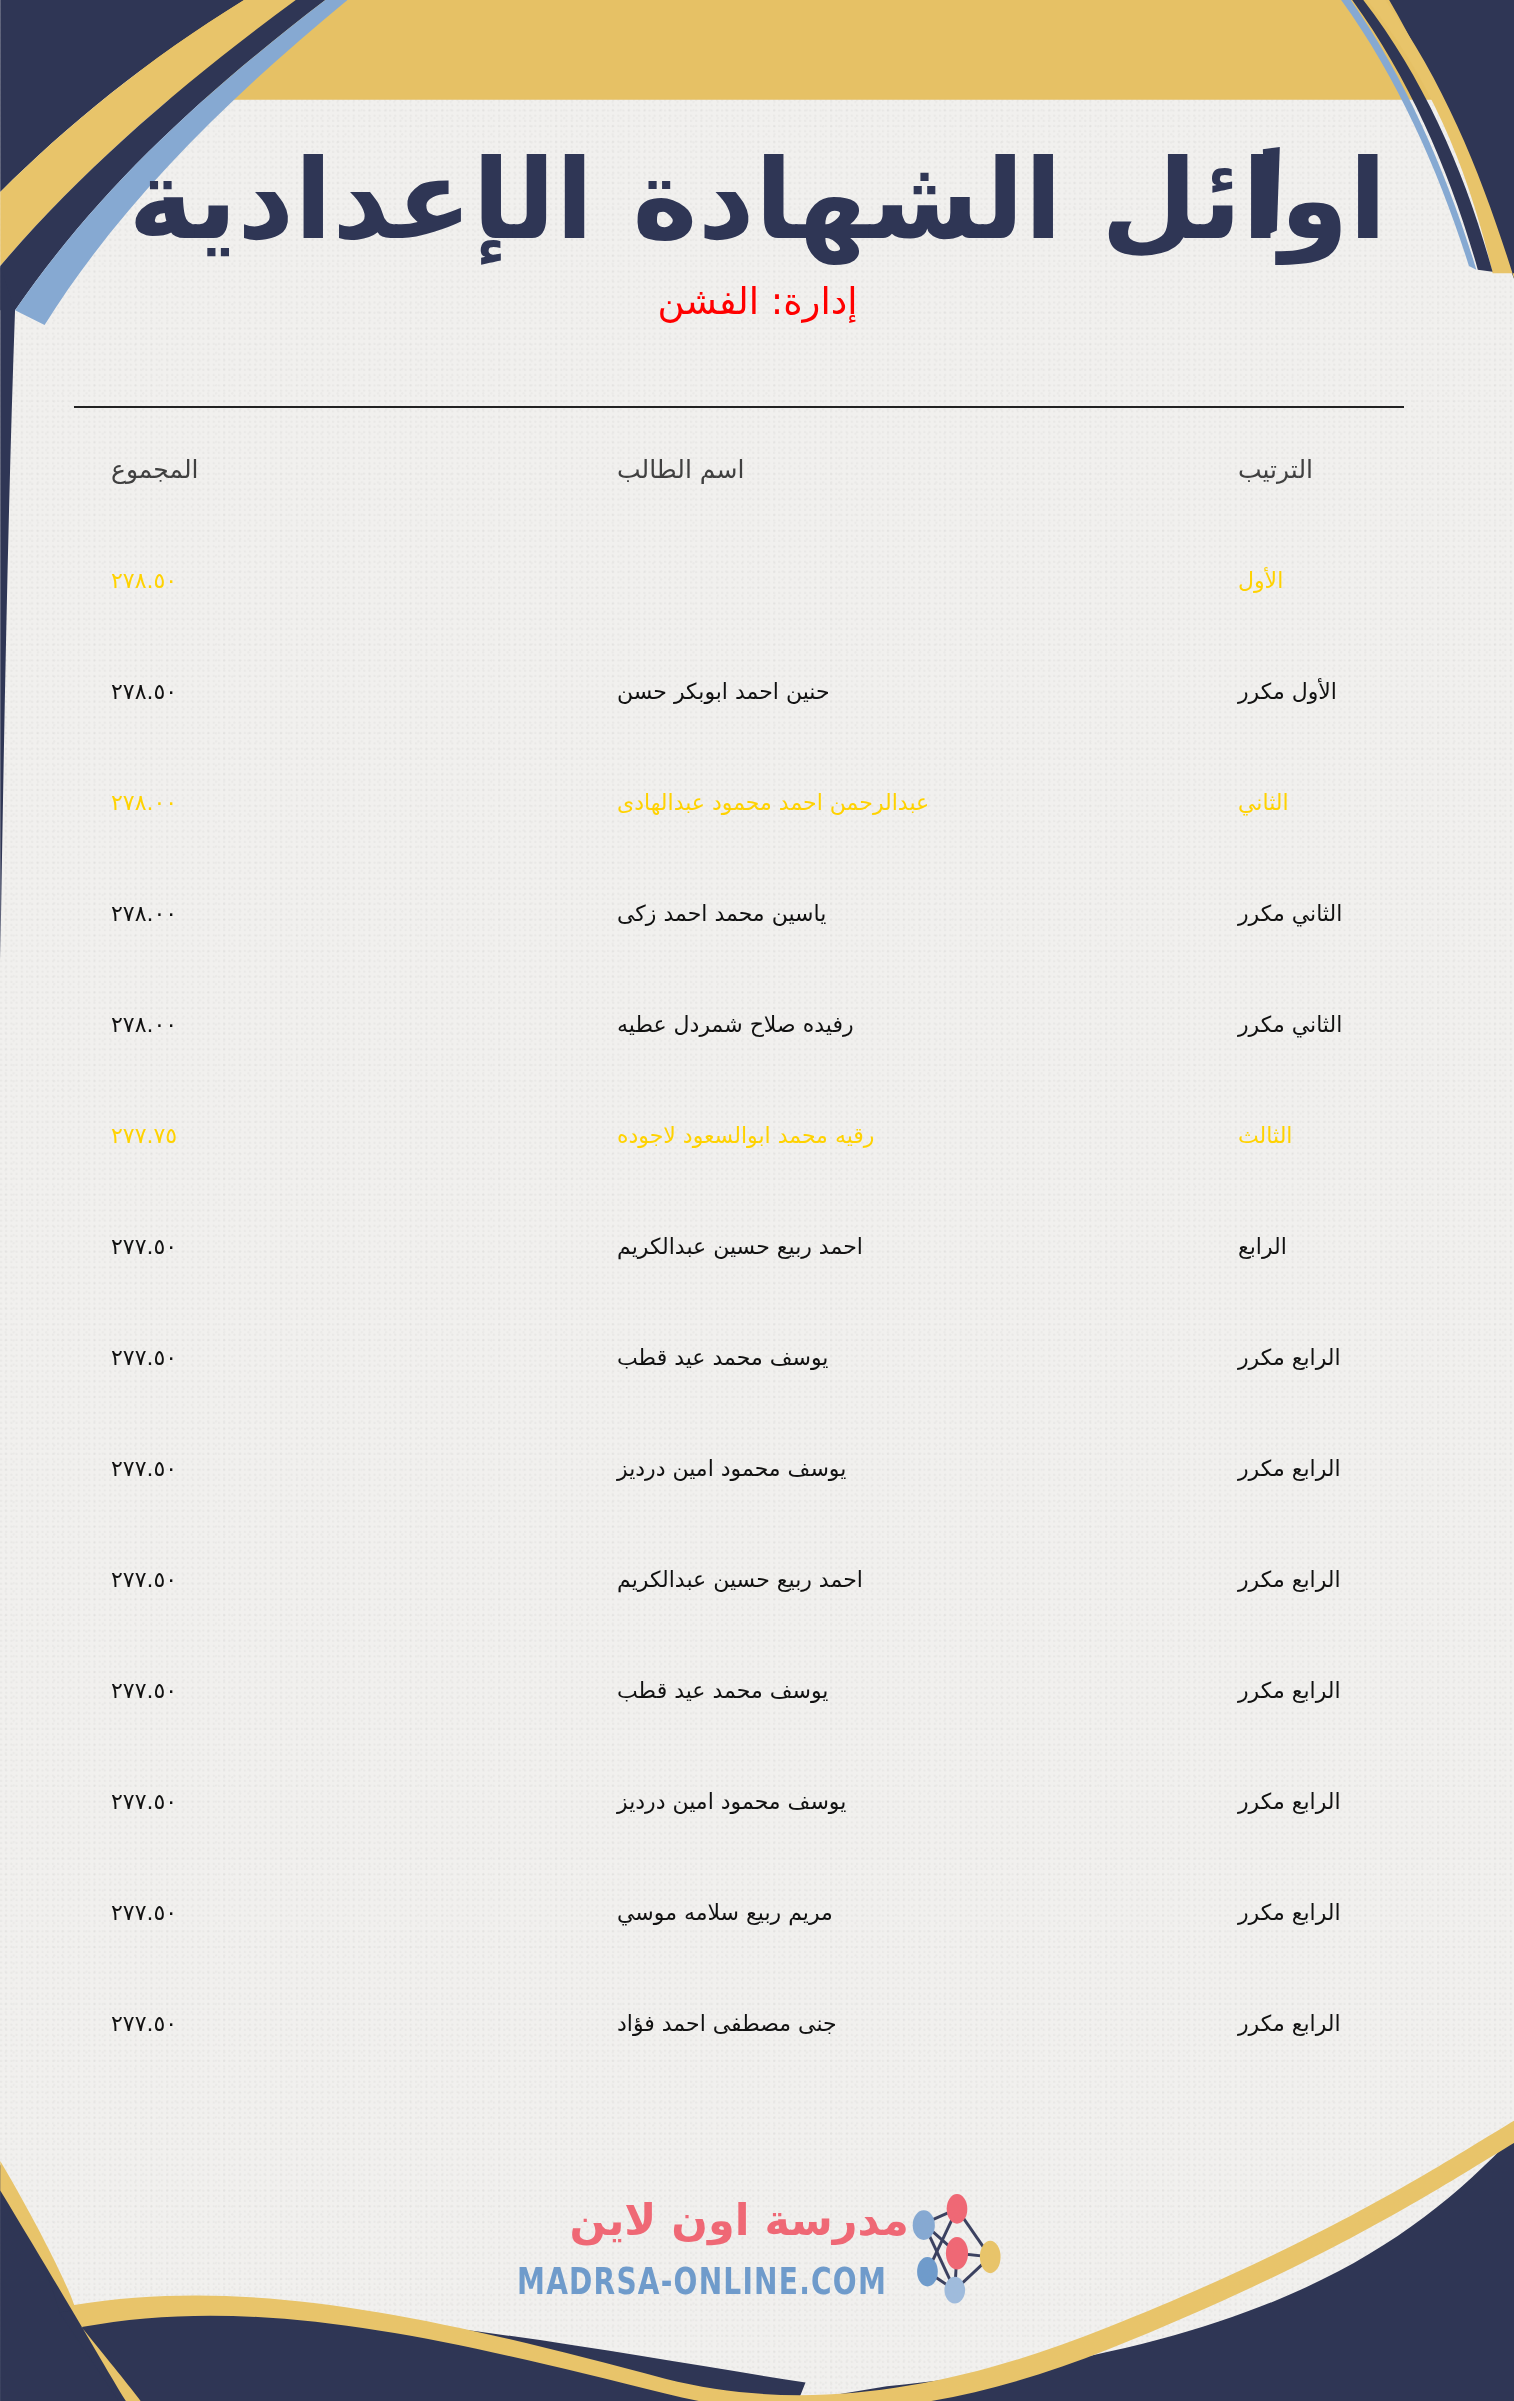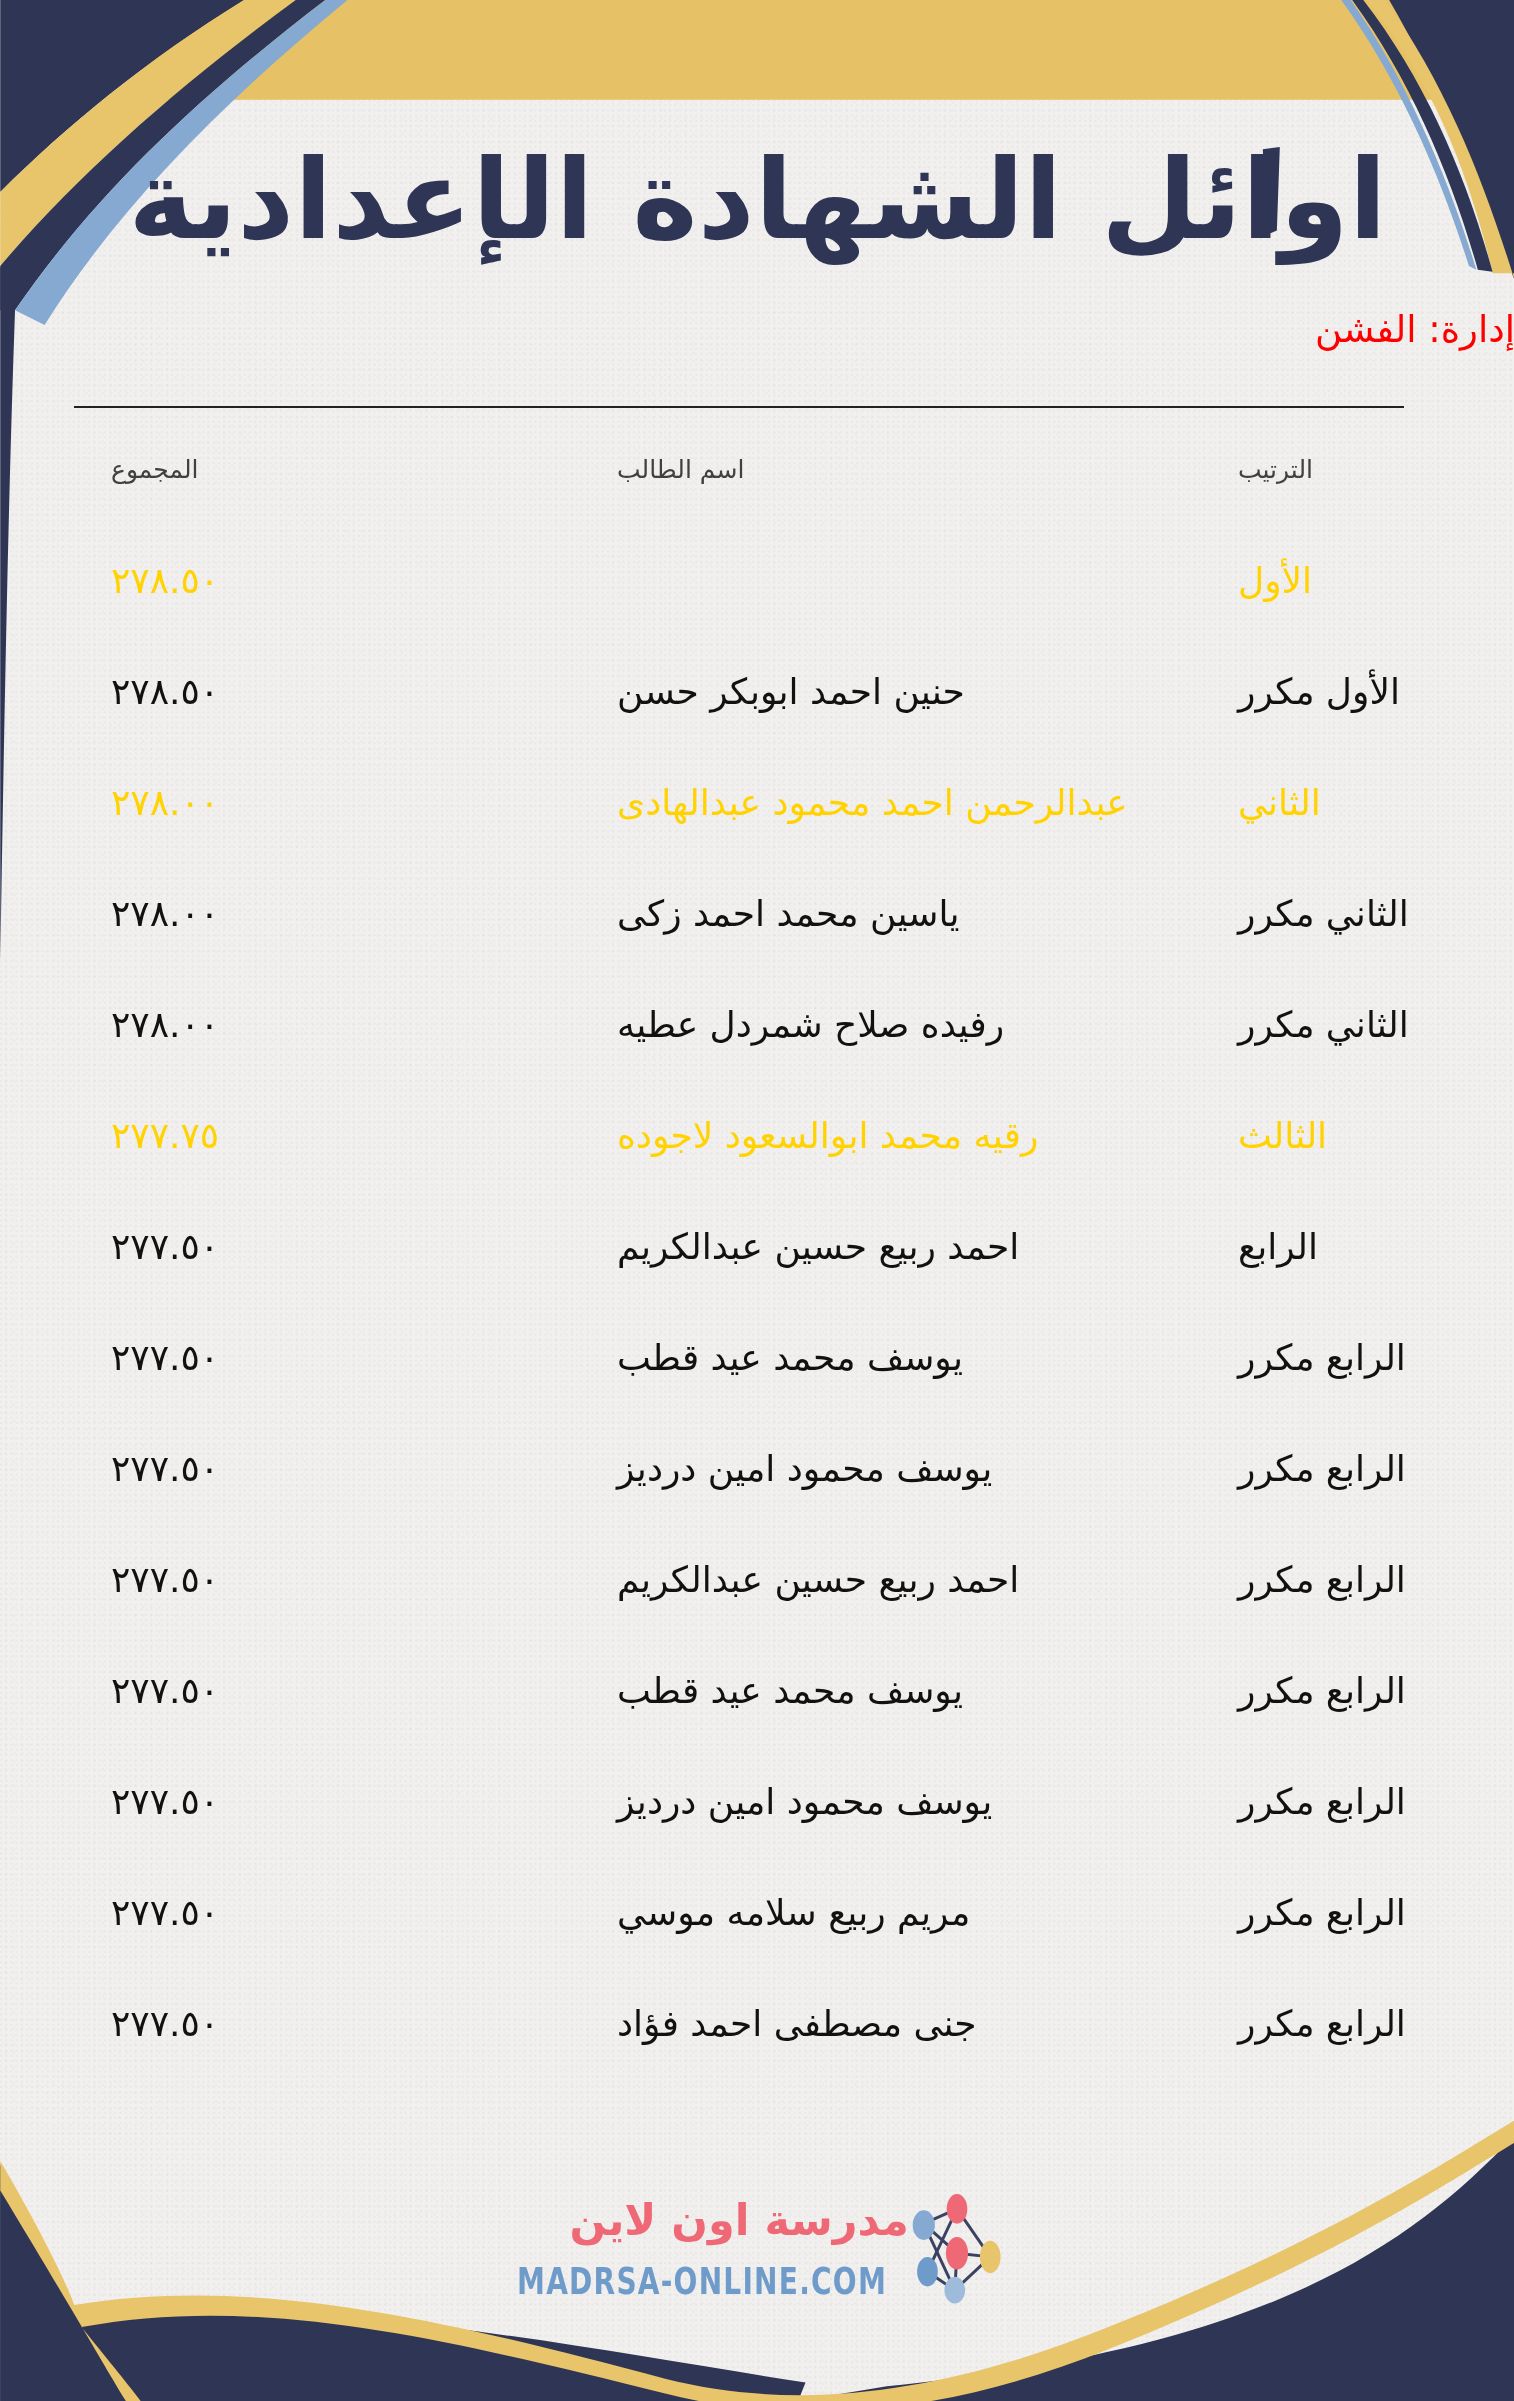--- a/index.html
+++ b/index.html
@@ -38,23 +38,24 @@
       text-align: center;
       direction: rtl;
       font-size: 111px;
       font-weight: bold;
       color: #2f3655;
       line-height: 1.2;
       letter-spacing: 1.5px;
     }
     .subtitle {
       position: absolute;
-      top: 308px;
-      left: 0;
-      width: 1515px;
+      top: 280px;
+      left: 0;
+      width: 1515px;
+      text-align: center;
       direction: rtl;
       font-size: 37px;
       color: #ff0000;
     }
     .rule {
       position: absolute;
       top: 406px;
       left: 74px;
       width: 1330px;
       height: 1.5px;
@@ -67,21 +68,21 @@
       width: 1515px;
     }
     .row {
       position: relative;
       height: 111px;
       direction: rtl;
     }
     .cell {
       position: absolute;
       top: 0;
-      font-size: 36px;
+      font-size: 22px;
       line-height: 59px;
       white-space: nowrap;
       color: #111;
     }
     .rank { right: 85px; width: 192px; text-align: left; }
     .name { right: 381px; width: 517px; text-align: left; }
     .score { left: 111px; width: 222px; text-align: left; direction: ltr; }
     .row.gold .cell { color: #ffd200; }
     .row.header .cell { color: #404040; font-size: 25px; }
     .logo {

